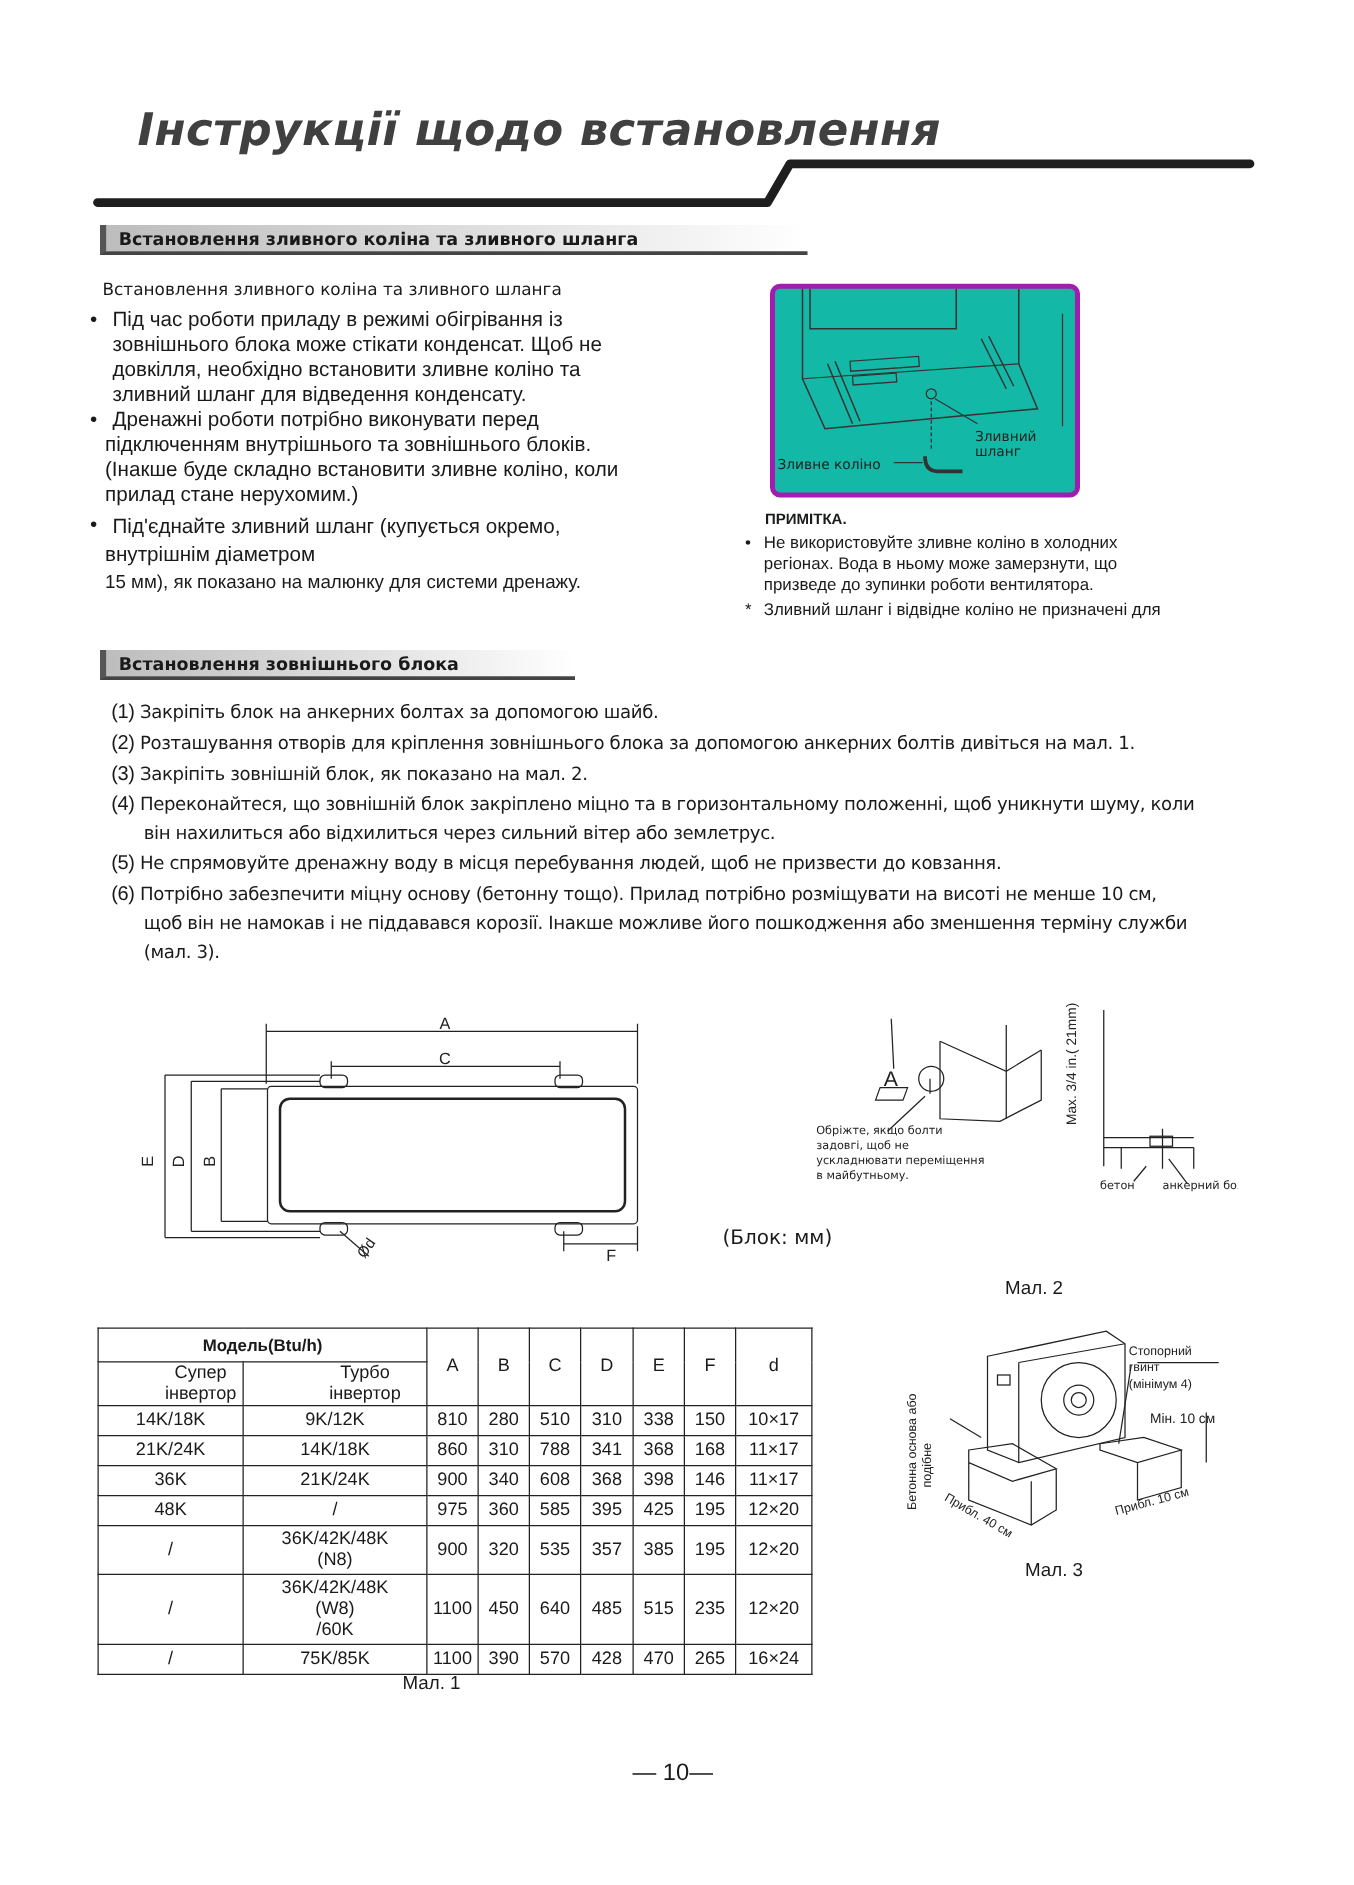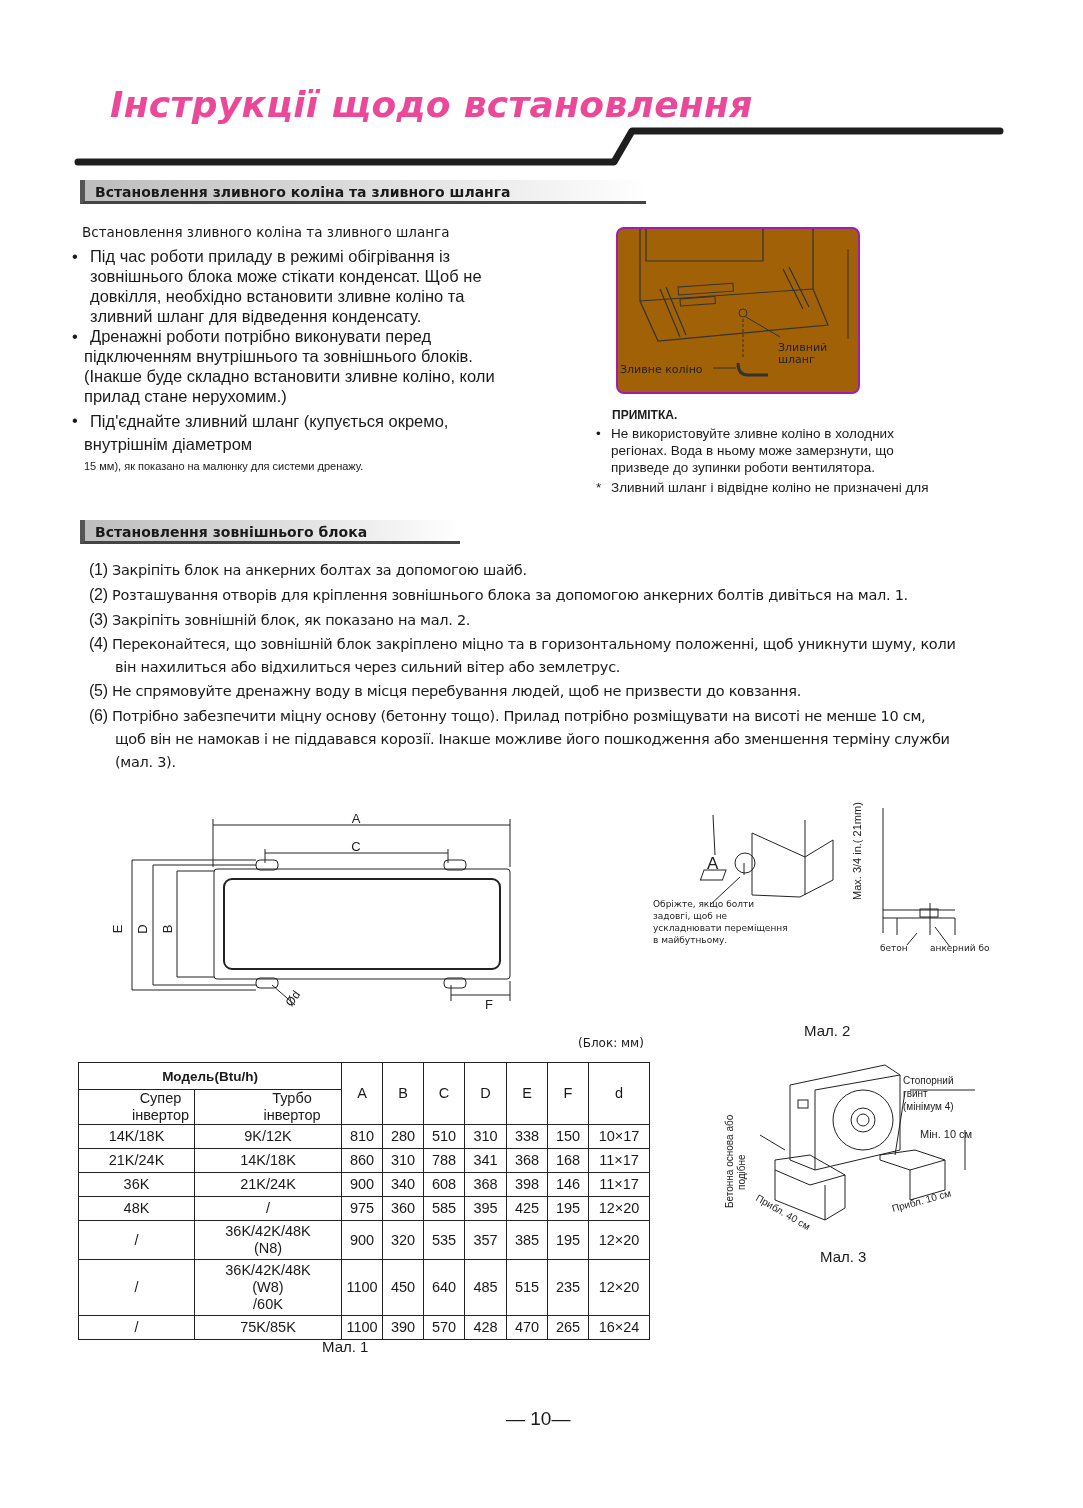--- a/index.html
+++ b/index.html
@@ -2,50 +2,50 @@
 <html><head>
 <meta charset="utf-8">
 <style>
   html, body { margin: 0; padding: 0; background: #ffffff; }
   body { width: 1083px; height: 1508px; position: relative; overflow: hidden;
          font-family: "Liberation Sans", sans-serif; color: #1a1a1a; }
   .abs { position: absolute; }
 
   
   .page-title { left: 110px; top: 84px; font-size: 36px; font-style: italic; font-weight: bold;
-                letter-spacing: 0.3px; color: #ec4899; font-family: "DejaVu Sans", sans-serif; }
+                letter-spacing: 0.3px; color: #404040; font-family: "DejaVu Sans", sans-serif; }
   .title-rule { left: 0; top: 0; width: 1083px; height: 200px; }
 
   
   .sec-bar { height: 24px; border-left: 5px solid #555; border-bottom: 3px solid #444;
              background: linear-gradient(to right, #bdbdbd 0%, #d9d9d9 45%, #ffffff 100%);
              font-size: 14px; font-weight: bold; line-height: 24px; padding-left: 10px;
              font-family: "DejaVu Sans", sans-serif; color: #1a1a1a; box-sizing: border-box; }
 
   .sub-title { left: 82px; top: 224px; font-size: 13.5px; font-family: "DejaVu Sans", sans-serif; }
   .bullets { left: 70px; top: 246px; width: 470px; font-size: 16.5px; line-height: 20px; }
   .bullets .b { position: relative; padding-left: 14px; }
   .bullets .b .dot { position: absolute; left: 2px; top: 0; }
   .bullets .b .t { display: block; padding-left: 6px; }
 
-  .figure-box { left: 616px; top: 227px; width: 240px; height: 163px; border: 2px solid #a21caf;
-                border-radius: 8px; background: #a16207; }
+  .figure-box { left: 616px; top: 227px; width: 240px; height: 163px; border: 4px solid #a21caf;
+                border-radius: 8px; background: #14b8a6; }
 
   .note-title { left: 612px; top: 408px; font-size: 12px; font-weight: bold; }
   .note-list { left: 596px; top: 425px; width: 400px; font-size: 13.5px; line-height: 17px; }
   .note-list .b { position: relative; padding-left: 15px; margin-bottom: 1px; }
   .note-list .b .dot { position: absolute; left: 0; }
 
   .steps { left: 89px; top: 558px; width: 930px; font-size: 14.5px; line-height: 23.3px;
            font-family: "DejaVu Sans", sans-serif; letter-spacing: -0.3px; }
   .steps .s { white-space: nowrap; }
   .steps .s .n { font-family: "Liberation Sans", sans-serif; font-size: 16px; }
   .steps .s .cont { padding-left: 26px; display: block; }
 
-  .unit-note { left: 578px; top: 1036px; font-size: 12px; font-family: "DejaVu Sans", sans-serif; }
+  .unit-note { left: 578px; top: 980px; font-size: 16px; font-family: "DejaVu Sans", sans-serif; }
 
   table.spec { position: absolute; left: 78px; top: 1062px; border-collapse: collapse;
                font-size: 14.5px; }
   table.spec td { border: 1px solid #222; text-align: center; padding: 0; line-height: 17px; }
   table.spec .hdr-model { font-weight: bold; font-size: 13.5px; height: 26px; }
   table.spec .hdr-sub { height: 22px; padding-left: 48px; }
 
   .caption { font-size: 15px; }
   .page-number { left: 506px; top: 1408px; font-size: 19px; }
   .small-label { font-size: 9px; font-family: "DejaVu Sans", sans-serif; }
@@ -74,21 +74,21 @@
     <span class="dot">•</span>
     <span class="t">Дренажні роботи потрібно виконувати перед</span>
     <span class="t" style="padding-left:0">підключенням внутрішнього та зовнішнього блоків.</span>
     <span class="t" style="padding-left:0">(Інакше буде складно встановити зливне коліно, коли</span>
     <span class="t" style="padding-left:0">прилад стане нерухомим.)</span>
   </div>
   <div class="b" style="margin-top:4px">
     <span class="dot">•</span>
     <span class="t" style="line-height:22px">Під'єднайте зливний шланг (купується окремо,</span>
     <span class="t" style="padding-left:0;line-height:24px">внутрішнім діаметром</span>
-    <span class="t" style="padding-left:0;font-size:11px">15 мм), як показано на малюнку для системи дренажу.</span>
+    <span class="t" style="padding-left:0;font-size:15px">15 мм), як показано на малюнку для системи дренажу.</span>
   </div>
 </div>
 
 <div class="abs figure-box">
   <svg width="240" height="163" viewBox="0 0 240 163">
     <path d="M22 0 L22 72 L40 112 L210 96 L195 60 L195 0" fill="none" stroke="#333" stroke-width="1.2"></path>
     <path d="M28 0 L28 32 L145 32 L145 0" fill="none" stroke="#333" stroke-width="1.2"></path>
     <path d="M22 72 L195 60" fill="none" stroke="#333" stroke-width="1"></path>
     <path d="M230 20 L230 110" stroke="#333" stroke-width="1"></path>
     <path d="M42 60 L62 108 M48 58 L68 106" stroke="#333" stroke-width="1.2"></path>

